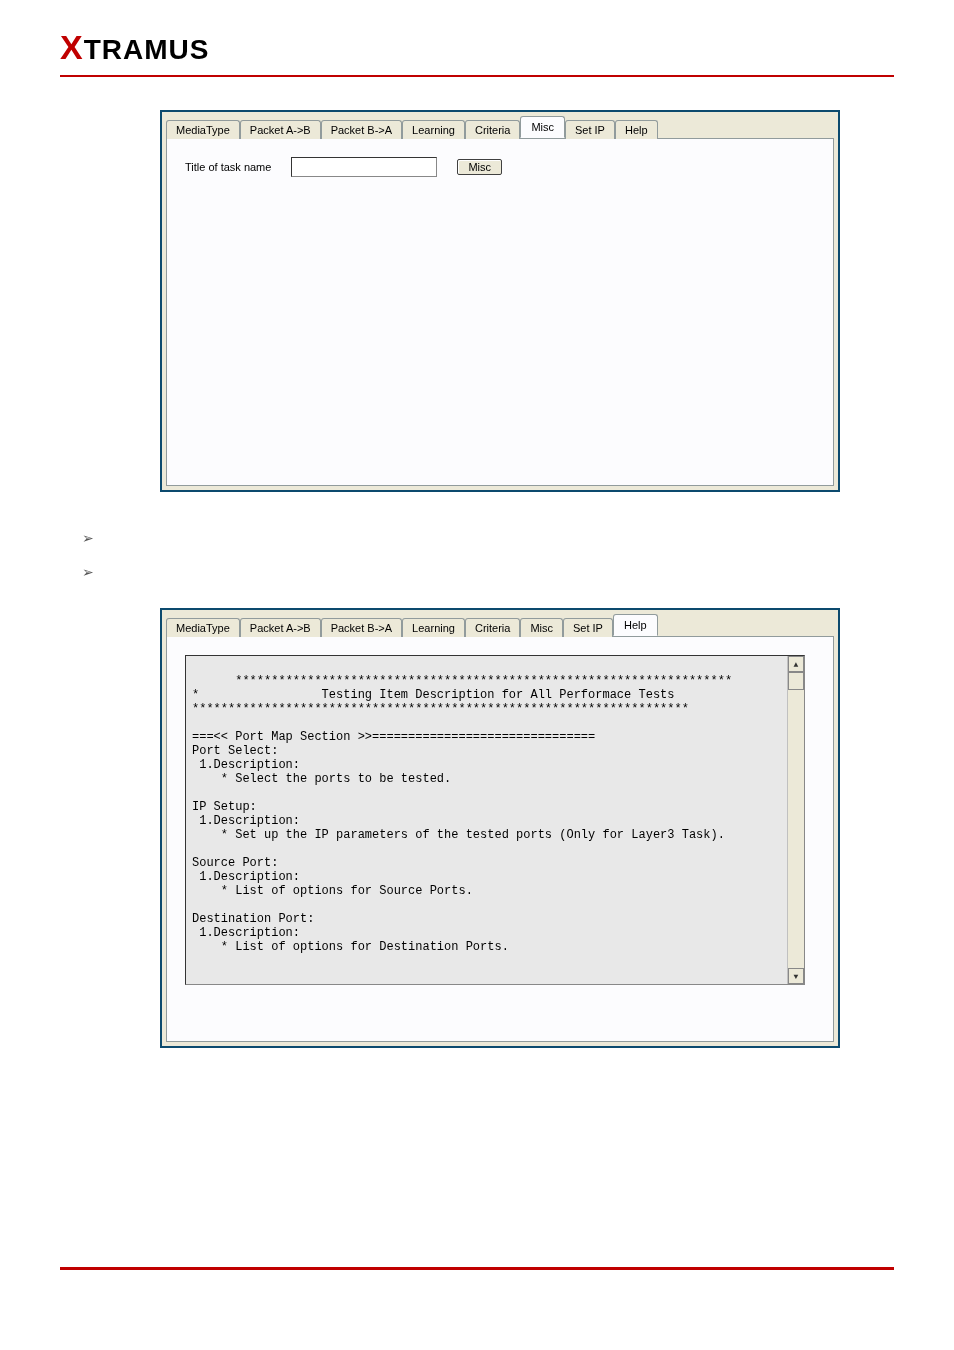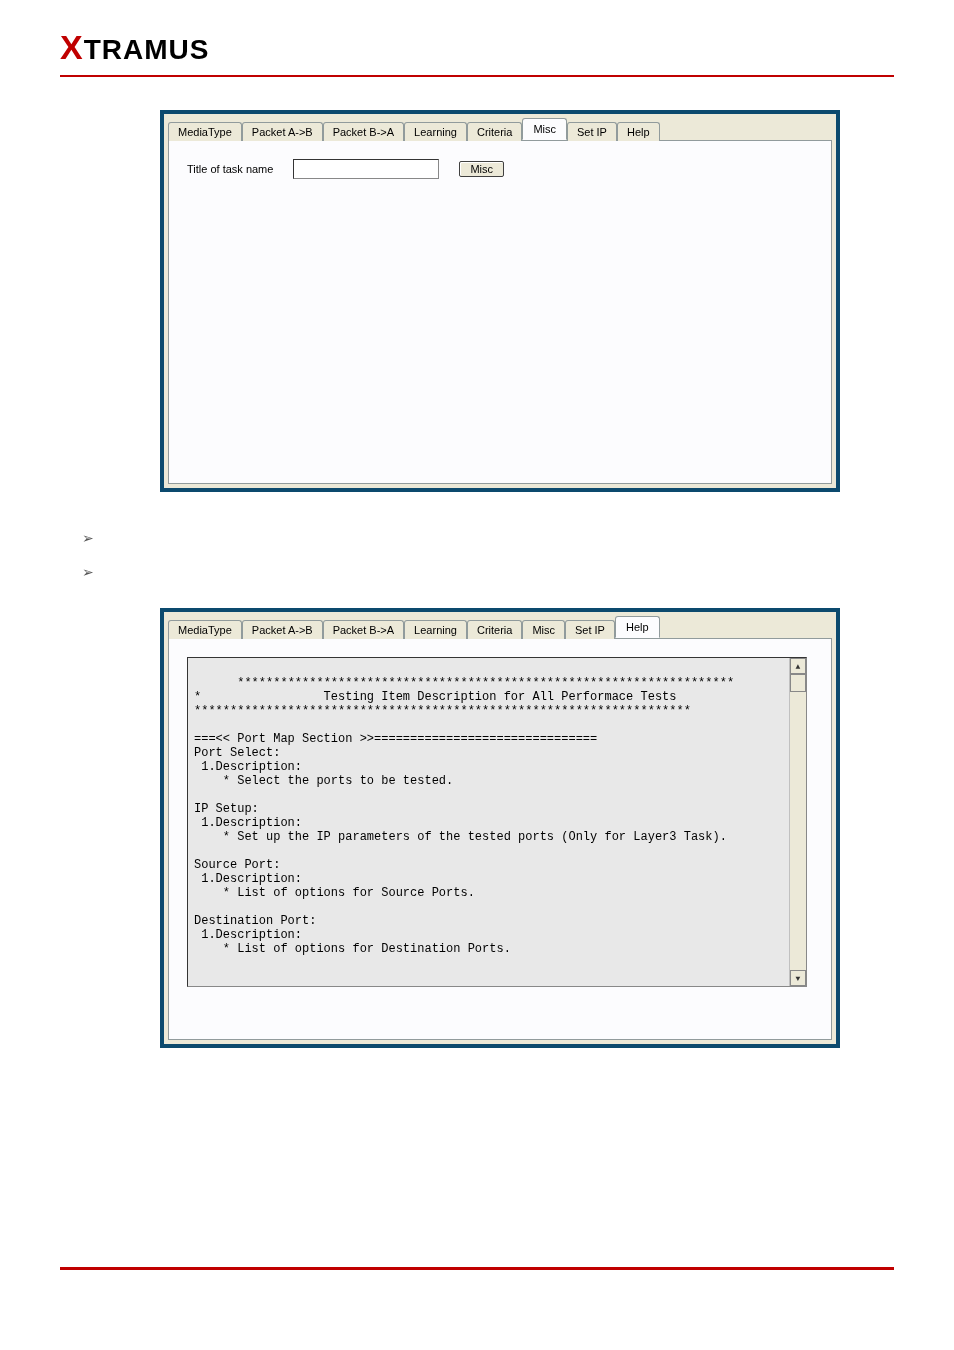--- a/index.html
+++ b/index.html
@@ -48,21 +48,21 @@
     font-size: 14px;
     color: #333;
   }
   .bullet-list div {
     margin-bottom: 18px;
     color: #555;
   }
 
   .panel {
     background: #ece9d8;
-    border: 4px solid #0c4a6e;
+    border: 2px solid #0c4a6e;
     box-sizing: border-box;
     padding: 0;
   }
   .panel1 {
     position: absolute;
     left: 160px;
     top: 110px;
     width: 680px;
     height: 382px;
   }

